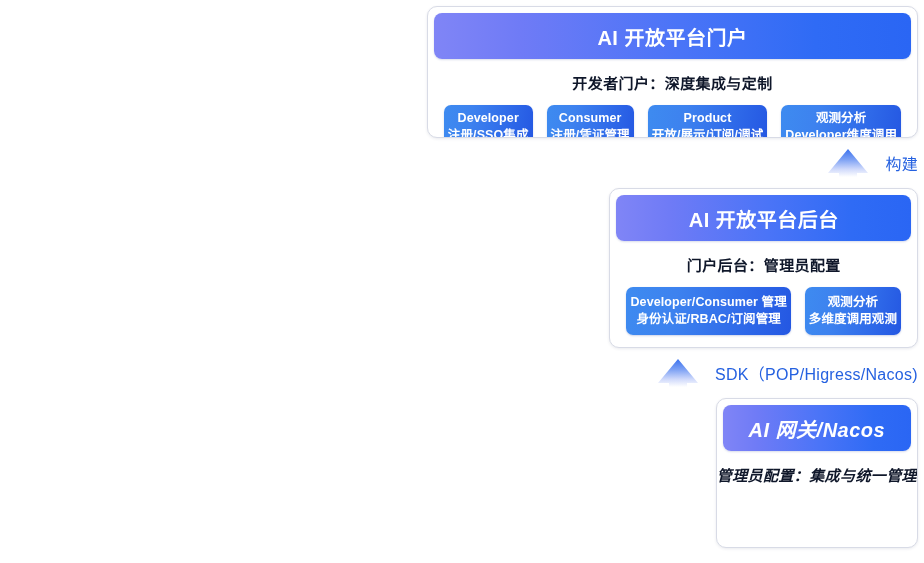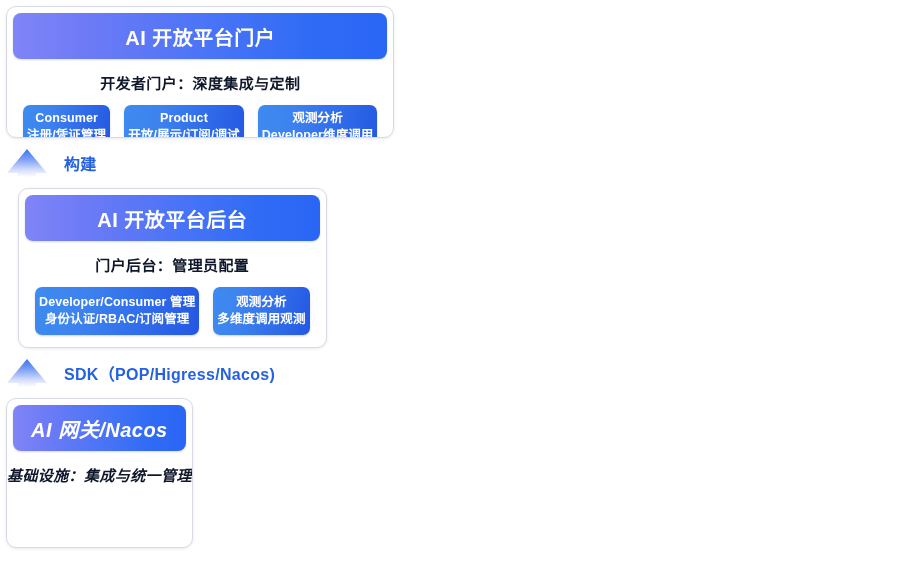--- a/index.html
+++ b/index.html
@@ -17,21 +17,21 @@
   }
 
   #diagram {
     position: relative;
     width: 924px;
     height: 446px;
     box-sizing: border-box;
     padding: 6px 6px 8px 6px;
     display: flex;
     flex-direction: column;
-    align-items: flex-start;
+    align-items: flex-end;
   }
 
   
   .layer {
     position: relative;
     box-sizing: border-box;
     background: #ffffff;
     border: 1px solid #d8dbe6;
     border-radius: 10px;
     box-shadow: 0 1px 3px rgba(40, 50, 90, 0.10);
@@ -115,40 +115,44 @@
   }
   .arrow-up {
     width: 42px;
     height: 30px;
     flex: 0 0 auto;
     display: block;
   }
   .connector-label {
     color: #2561e0;
     font-size: 16px;
-    font-weight: bold;
+    font-weight: normal;
     white-space: nowrap;
     letter-spacing: 0.3px;
   }
 
   
   .layer + .connector { margin-top: 2px; }
   .connector + .layer { margin-top: 2px; }
 </style>
 </head>
 <body>
 
 <div id="diagram">
 
   <div class="layer" style="height:132px;">
     <div class="layer-header">
       <span class="layer-header-title">AI 开放平台门户</span>
     </div>
     <div class="layer-subtitle">开发者门户：深度集成与定制</div>
     <div class="card-row">
+      <div class="card">
+        <span class="card-line">Developer</span>
+        <span class="card-line secondary">注册/SSO集成</span>
+      </div>
       <div class="card">
         <span class="card-line">Consumer</span>
         <span class="card-line secondary">注册/凭证管理</span>
       </div>
       <div class="card">
         <span class="card-line">Product</span>
         <span class="card-line secondary">开放/展示/订阅/调试</span>
       </div>
       <div class="card">
         <span class="card-line">观测分析</span>
@@ -201,16 +205,16 @@
       </defs>
       <polygon points="21,1 41,25 30,25 30,29 12,29 12,25 1,25" fill="url(#arrowGrad2)"></polygon>
     </svg>
     <span class="connector-label">SDK（POP/Higress/Nacos)</span>
   </div>
 
   <div class="layer" style="height:150px;font-style:italic;">
     <div class="layer-header">
       <span class="layer-header-title">AI 网关/Nacos</span>
     </div>
-    <div class="layer-subtitle">基础设施：集成与统一管理</div>
+    <div class="layer-subtitle">管理员配置：集成与统一管理</div>
   </div>
 
 </div>
 
 </body></html>

